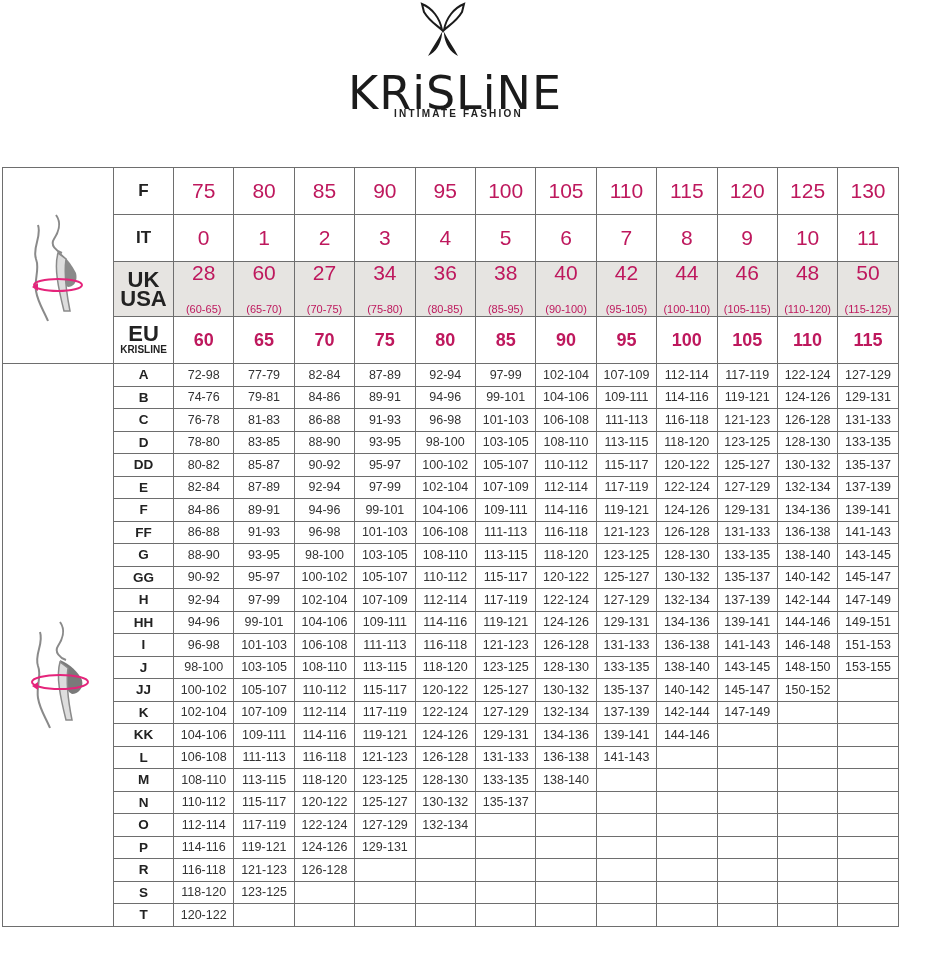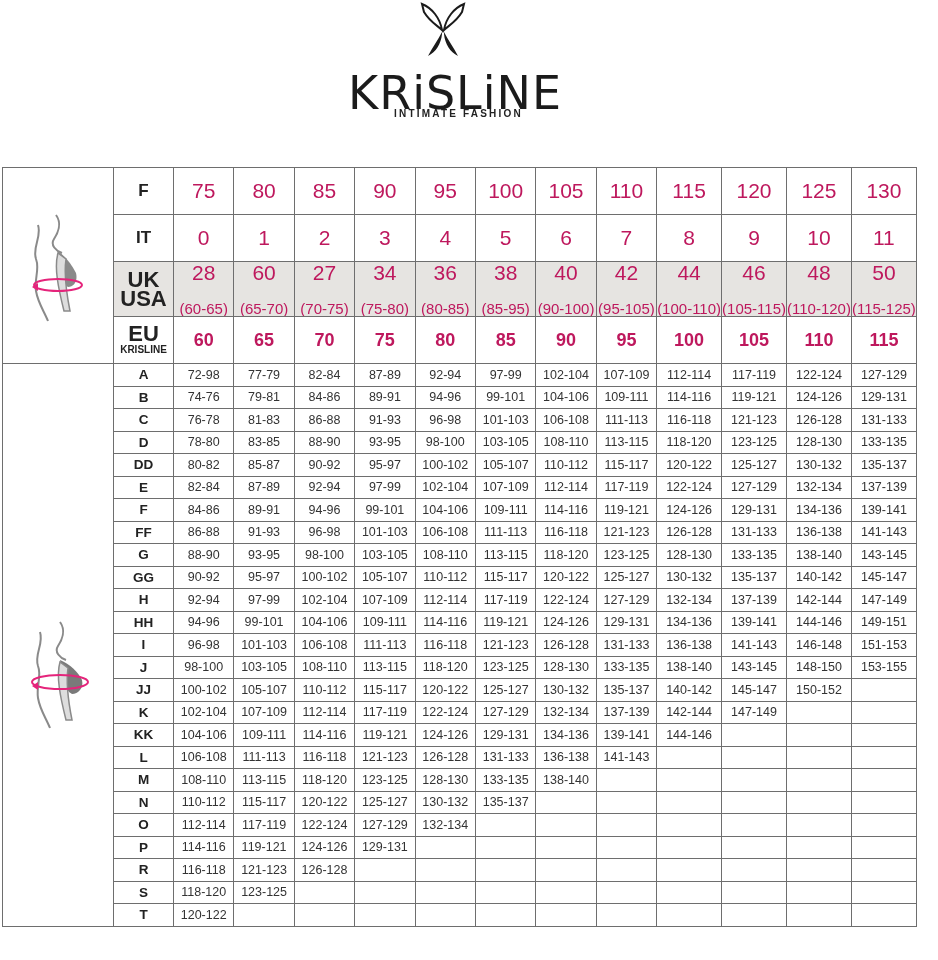--- a/index.html
+++ b/index.html
@@ -11,21 +11,21 @@
   table.chart{position:absolute;left:2px;top:167px;border-collapse:collapse;table-layout:fixed;}
   table.chart td{border:1.5px solid #6e6e6e;text-align:center;vertical-align:middle;padding:0;overflow:hidden;white-space:nowrap;}
   .col-img{width:111px;}
   .col-lbl{width:60px;}
   .col-sz{width:60.4px;}
   .hdr-row td{height:46px;}
   .hdr-row td.sz{font-size:21px;color:#be185d;}
   .hdr-row td.lbl{font-weight:bold;font-size:17px;color:#222;}
   .uk-row td.sz,.uk-row td.lbl{background:#e6e4e1;}
   .uk-row .big{display:block;font-size:21px;line-height:21px;}
-  .uk-row .small{display:block;font-size:15px;line-height:14px;margin-top:19px;}
+  .uk-row .small{display:block;font-size:11px;line-height:14px;margin-top:19px;}
   .uk-row td.lbl{font-size:22px;line-height:19px;}
   .eu-row td.sz{font-weight:bold;font-size:18px;}
   .eu-row td.lbl .eu{display:block;font-size:22px;line-height:18px;}
   .eu-row td.lbl .kr{display:block;font-size:10px;line-height:13px;}
   .data-row td{height:21.5px;font-size:12.5px;color:#333;}
   .data-row td.lbl{font-weight:bold;font-size:13.5px;color:#222;}
   .img-cell{background:#fff;vertical-align:middle;}
   .figure{display:block;margin:0 auto;}
 </style>
 </head>

